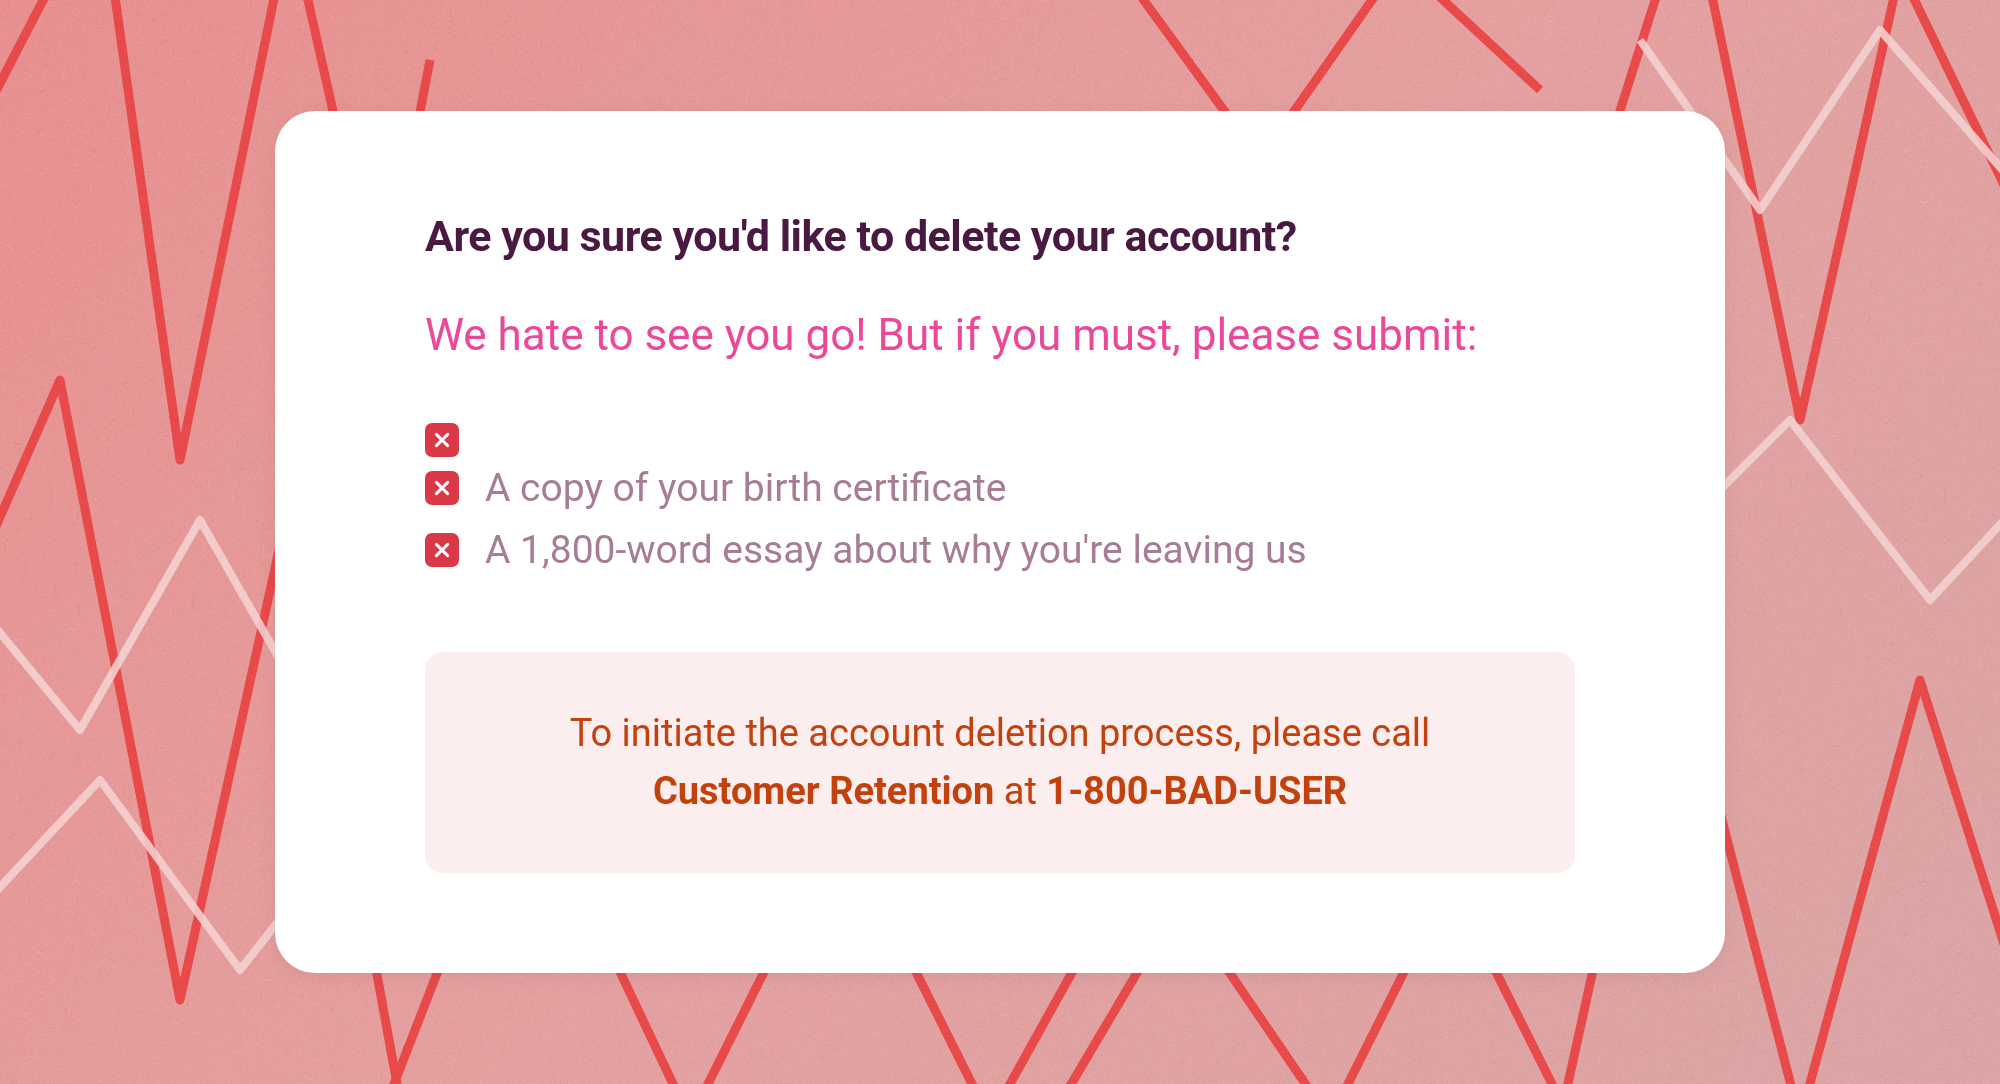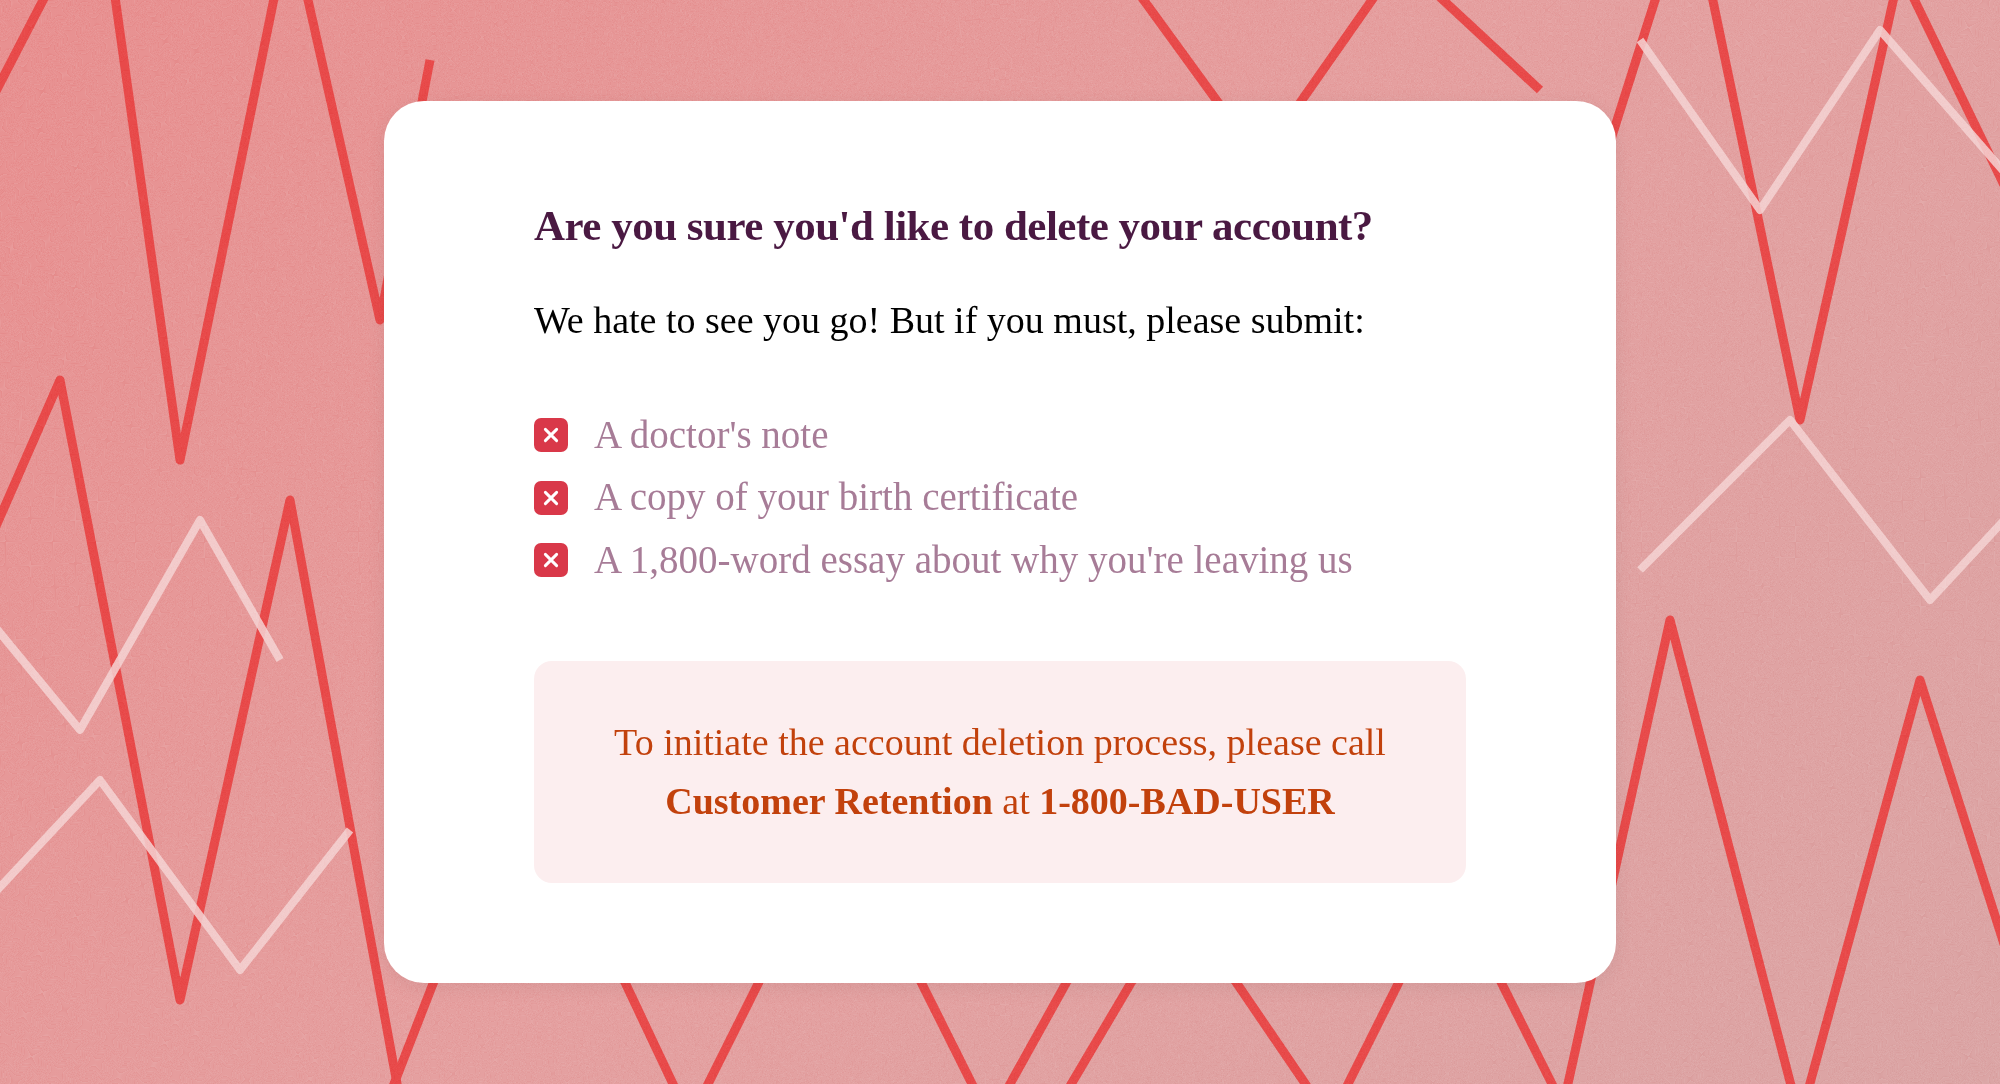--- a/index.html
+++ b/index.html
@@ -32,40 +32,39 @@
       z-index: 1;
       opacity: 0.08;
       background-image: repeating-conic-gradient(#000 0%, transparent 0.0001%, transparent 0.0003%, #fff 0.0004%);
       mix-blend-mode: overlay;
       pointer-events: none;
     }
 
     .card {
       position: relative;
       z-index: 2;
-      width: 1232px;
+      width: 1450px;
       background: #ffffff;
       border-radius: 40px;
       padding: 100px 150px 100px 150px;
       box-shadow: 0 4px 20px rgba(0,0,0,0.06);
-      font-family: Liberation Serif, serif;
     }
 
     .title {
       font-size: 43px;
       font-weight: 700;
       color: #4a1942;
       margin-bottom: 48px;
       letter-spacing: -0.5px;
     }
 
     .subtitle {
-      font-size: 38px;
+      font-size: 44px;
       font-weight: 400;
-      color: #000000;
+      color: #ec4899;
       margin-bottom: 62px;
     }
 
     .requirements {
       list-style: none;
       margin-bottom: 70px;
     }
 
     .requirements li {
       display: flex;
@@ -132,21 +131,20 @@
   <h1 class="title">Are you sure you'd like to delete your account?</h1>
   <p class="subtitle">We hate to see you go! But if you must, please submit:</p>
 
   <ul class="requirements">
     <li>
       <span class="x-icon">
         <svg viewBox="0 0 16 16">
             <path d="M3 3 L13 13 M13 3 L3 13" stroke="#ffffff" stroke-width="2.6" stroke-linecap="round"></path>
           </svg>
       </span>
-      <span>A doctor's note</span>
     </li>
     <li>
       <span class="x-icon">
         <svg viewBox="0 0 16 16">
             <path d="M3 3 L13 13 M13 3 L3 13" stroke="#ffffff" stroke-width="2.6" stroke-linecap="round"></path>
           </svg>
       </span>
       <span>A copy of your birth certificate</span>
     </li>
     <li>

